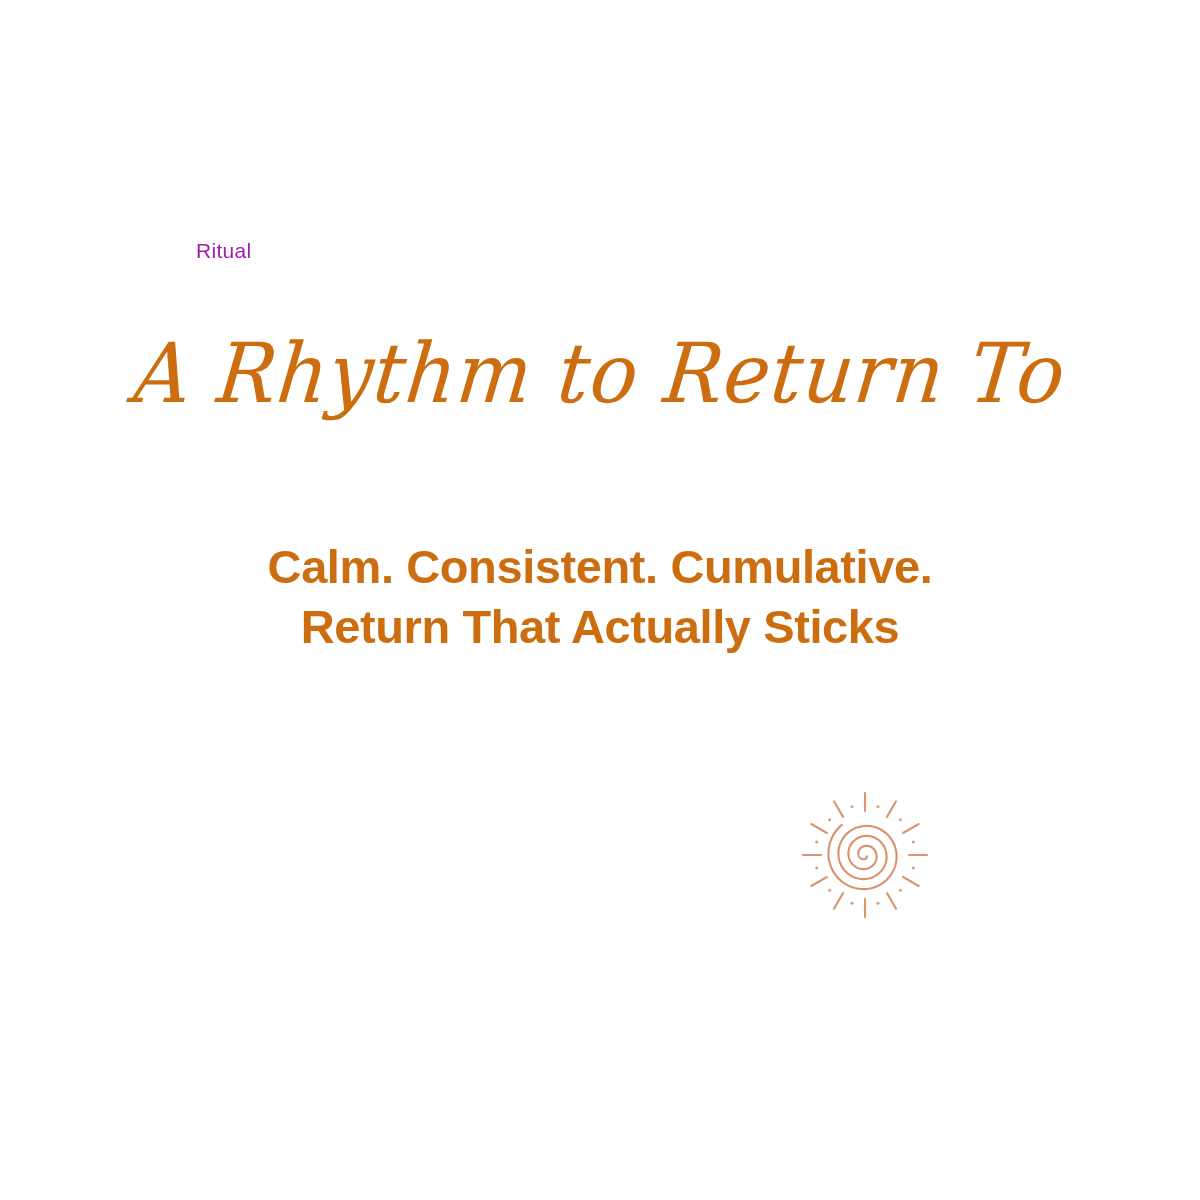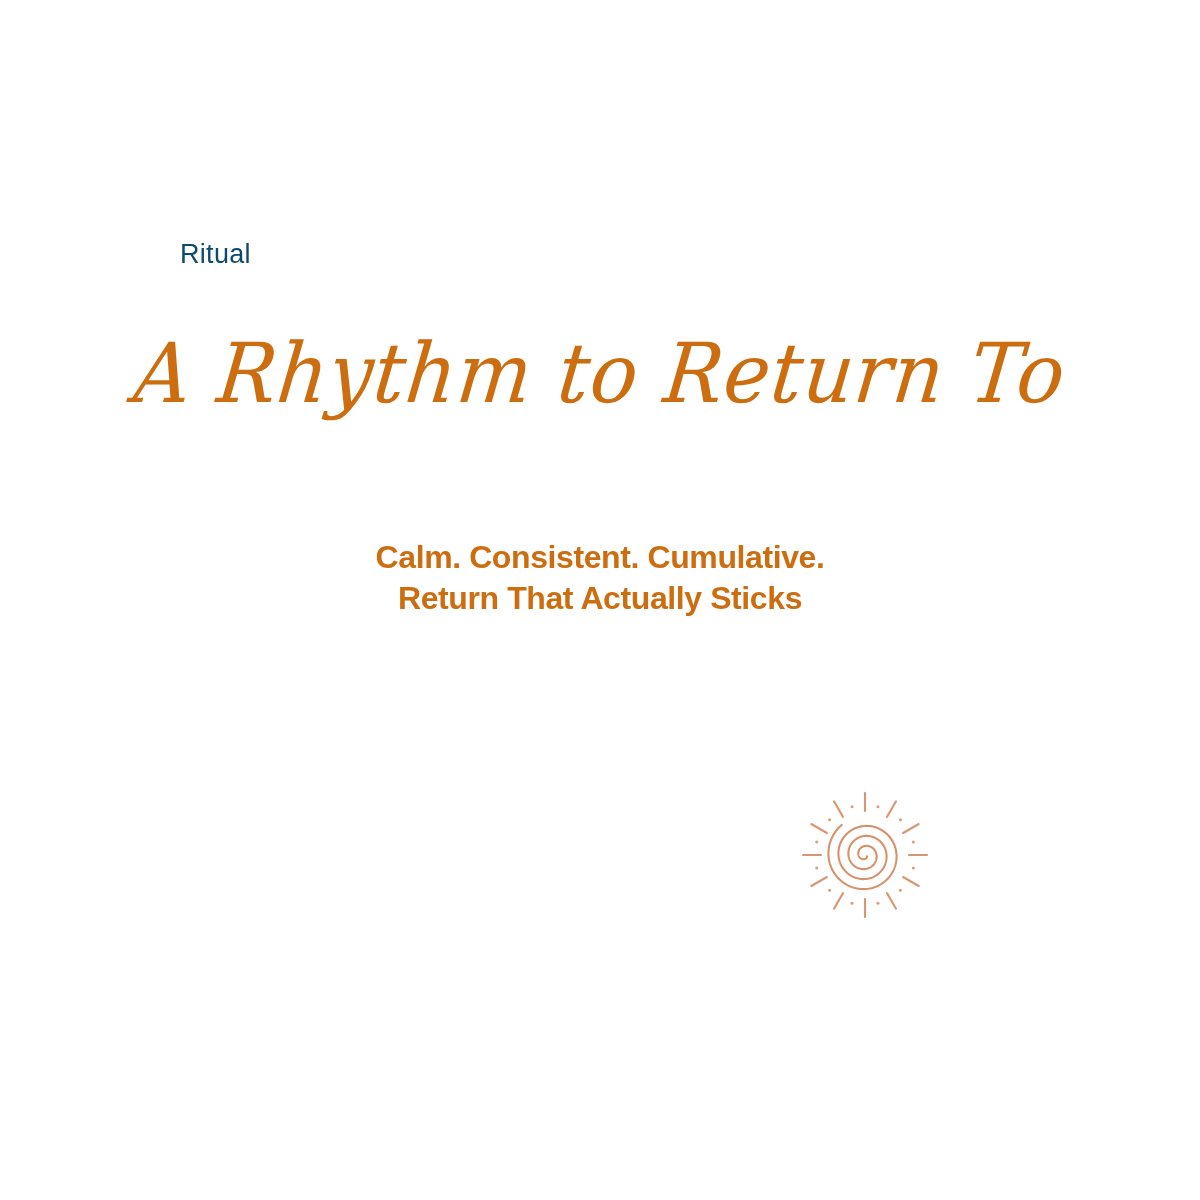--- a/index.html
+++ b/index.html
@@ -16,28 +16,28 @@
     position: relative;
     width: 1200px;
     height: 1200px;
     background: #ffffff;
     overflow: hidden;
   }
 
   
   .eyebrow {
     position: absolute;
-    left: 180px;
+    left: 196px;
     top: 238px;
     font-family: "Liberation Sans", sans-serif;
-    font-size: 27px;
+    font-size: 21px;
     font-weight: 400;
     letter-spacing: 0.3px;
     line-height: 1.2;
-    color: #0c4a6e;
+    color: #a21caf;
     white-space: nowrap;
   }
 
   
   .headline-wrap {
     position: absolute;
     left: 0;
     top: 330px;
     width: 1200px;
     text-align: center;
@@ -62,21 +62,21 @@
     left: 0;
     top: 537px;
     width: 1200px;
     text-align: center;
   }
   .subhead {
     display: block;
     margin: 0 auto;
     max-width: 740px;
     font-family: "Liberation Sans", sans-serif;
-    font-size: 32px;
+    font-size: 47px;
     font-weight: 700;
     line-height: 1.28;
     letter-spacing: -0.4px;
     color: #cc6d10;
   }
   .subhead .ln {
     display: block;
     white-space: nowrap;
   }
 

